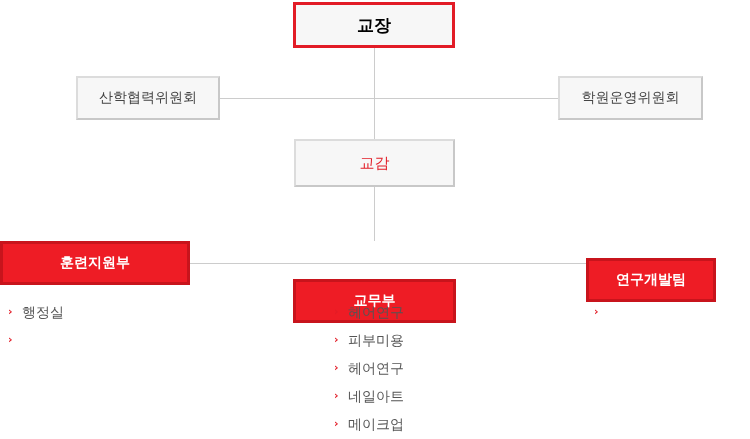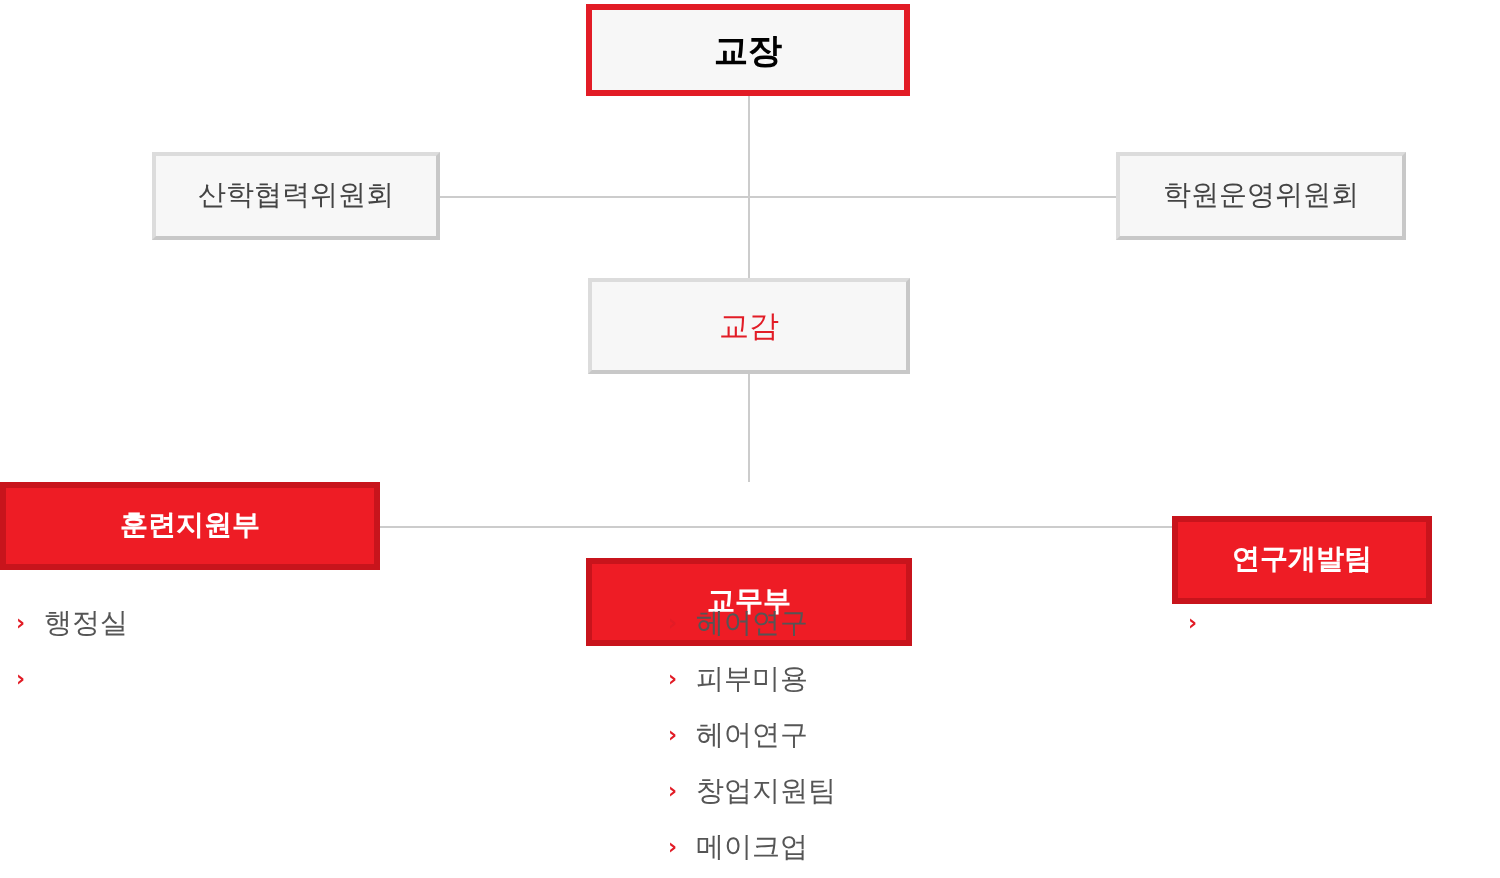--- a/index.html
+++ b/index.html
@@ -74,21 +74,21 @@
   <li>
     <span class="bullet">›</span>
     <span>피부미용</span>
   </li>
   <li>
     <span class="bullet">›</span>
     <span>헤어연구</span>
   </li>
   <li>
     <span class="bullet">›</span>
-    <span>창업지원팀</span>
+    <span>네일아트</span>
   </li>
   <li>
     <span class="bullet">›</span>
     <span>메이크업</span>
   </li>
 </ul>
 
 <ul class="list" style="left:594px; top:298px;">
   <li>
     <span class="bullet">›</span>

